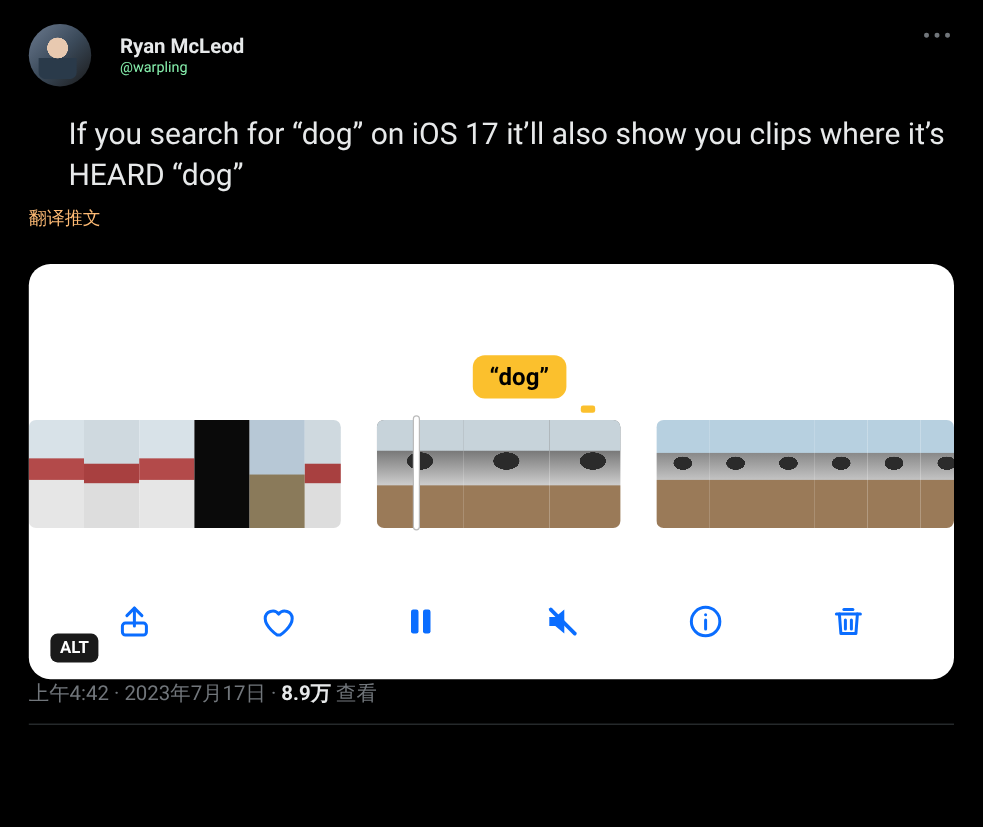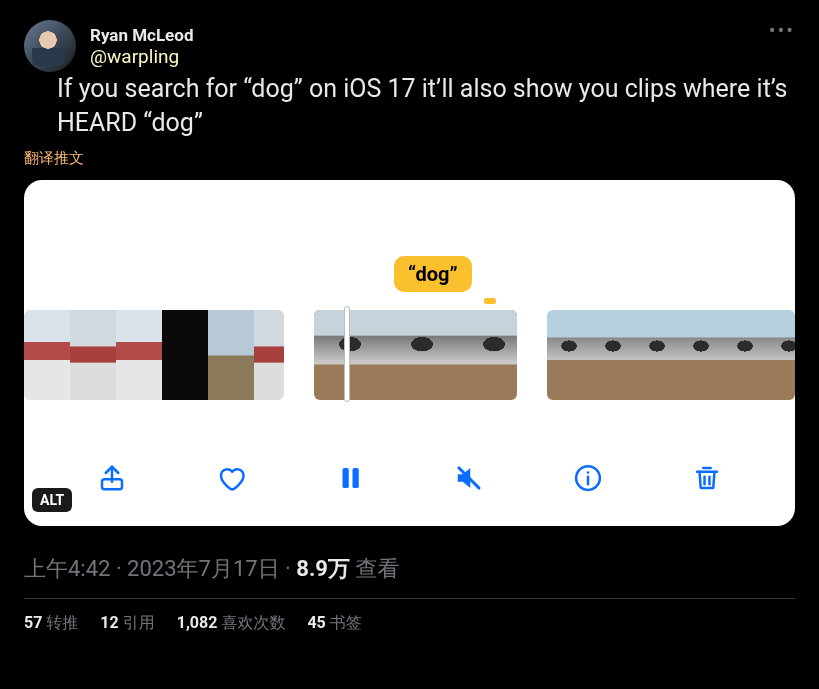--- a/index.html
+++ b/index.html
@@ -21,64 +21,64 @@
     top: 12px;
     right: 16px;
     color: #71767b;
     font-size: 20px;
     line-height: 1;
     letter-spacing: 2px;
     cursor: pointer;
   }
   .header {
     display: flex;
-    gap: 14px;
-    margin-bottom: 0;
+    gap: 24px;
+    margin-bottom: 24px;
   }
   .avatar {
     width: 52px;
     height: 52px;
     border-radius: 50%;
     background: linear-gradient(135deg, #6b7a8f 0%, #3b4a5a 50%, #1a1a1a 100%);
     position: relative;
     overflow: hidden;
     flex-shrink: 0;
   }
   .avatar::after {
     content: "";
     position: absolute;
     left: 8px; top: 6px; width: 32px; height: 40px;
     background: radial-gradient(circle at 50% 35%, #e8c9b0 0%, #e8c9b0 28%, transparent 29%),
                 linear-gradient(180deg, transparent 55%, #2a3a4a 56%);
     border-radius: 6px;
   }
   .names { display: flex; flex-direction: column; justify-content: center; }
   .display-name { font-weight: 700; font-size: 17px; color: #e7e9ea; }
-  .handle { color: #fef9c3; font-size: 19px; }
+  .handle { color: #86efac; font-size: 12px; }
   .tweet-text {
     font-size: 25px;
     line-height: 1.35;
     color: #e7e9ea;
     margin-bottom: 8px;
     margin-left: 33px;
   }
   .translate-link {
     color: #fdba74;
     font-size: 15px;
     margin-bottom: 12px;
     display: inline-block;
     cursor: pointer;
   }
   .media-card {
     background: #fff;
     border-radius: 18px;
     overflow: hidden;
     position: relative;
     height: 346px;
-    margin-top: 0;
+    margin-top: 16px;
   }
   .bubble {
     position: absolute;
     left: 370px;
     top: 76px;
     background: #fbc02d;
     color: #000;
     font-weight: 700;
     font-size: 20px;
     padding: 6px 14px;
@@ -151,34 +151,34 @@
   }
   .tb-btn {
     width: 40px; height: 40px;
     display: flex; align-items: center; justify-content: center;
     color: #0a6dff;
     cursor: pointer;
   }
   .tb-btn svg { width: 30px; height: 30px; }
   .alt-badge {
     position: absolute;
-    left: 8px;
+    left: 18px;
     bottom: 14px;
     background: #1a1a1a;
     color: #fff;
     font-weight: 700;
     font-size: 14px;
     padding: 4px 8px;
     border-radius: 6px;
     z-index: 10;
   }
   .meta-line {
-    margin-top: 28px;
+    margin-top: 0;
     color: #71767b;
-    font-size: 22px;
+    font-size: 17px;
   }
   .meta-line .bold { color: #e7e9ea; font-weight: 700; }
   .divider {
     height: 1px;
     background: #2f3336;
     margin: 14px 0;
   }
   .stats {
     display: flex;
     gap: 22px;
@@ -281,20 +281,14 @@
 
     <div class="alt-badge">ALT</div>
   </div>
 
   <div class="meta-line">
     <span>上午4:42</span><span> · </span><span>2023年7月17日</span><span> · </span><span class="bold">8.9万</span> <span>查看</span>
   </div>
 
   <div class="divider"></div>
 
-  <div class="stats">
-    <span class="item"><span class="num">57</span><span>转推</span></span>
-    <span class="item"><span class="num">12</span><span>引用</span></span>
-    <span class="item"><span class="num">1,082</span><span>喜欢次数</span></span>
-    <span class="item"><span class="num">45</span><span>书签</span></span>
-  </div>
 
 </div>
 
 </body></html>

